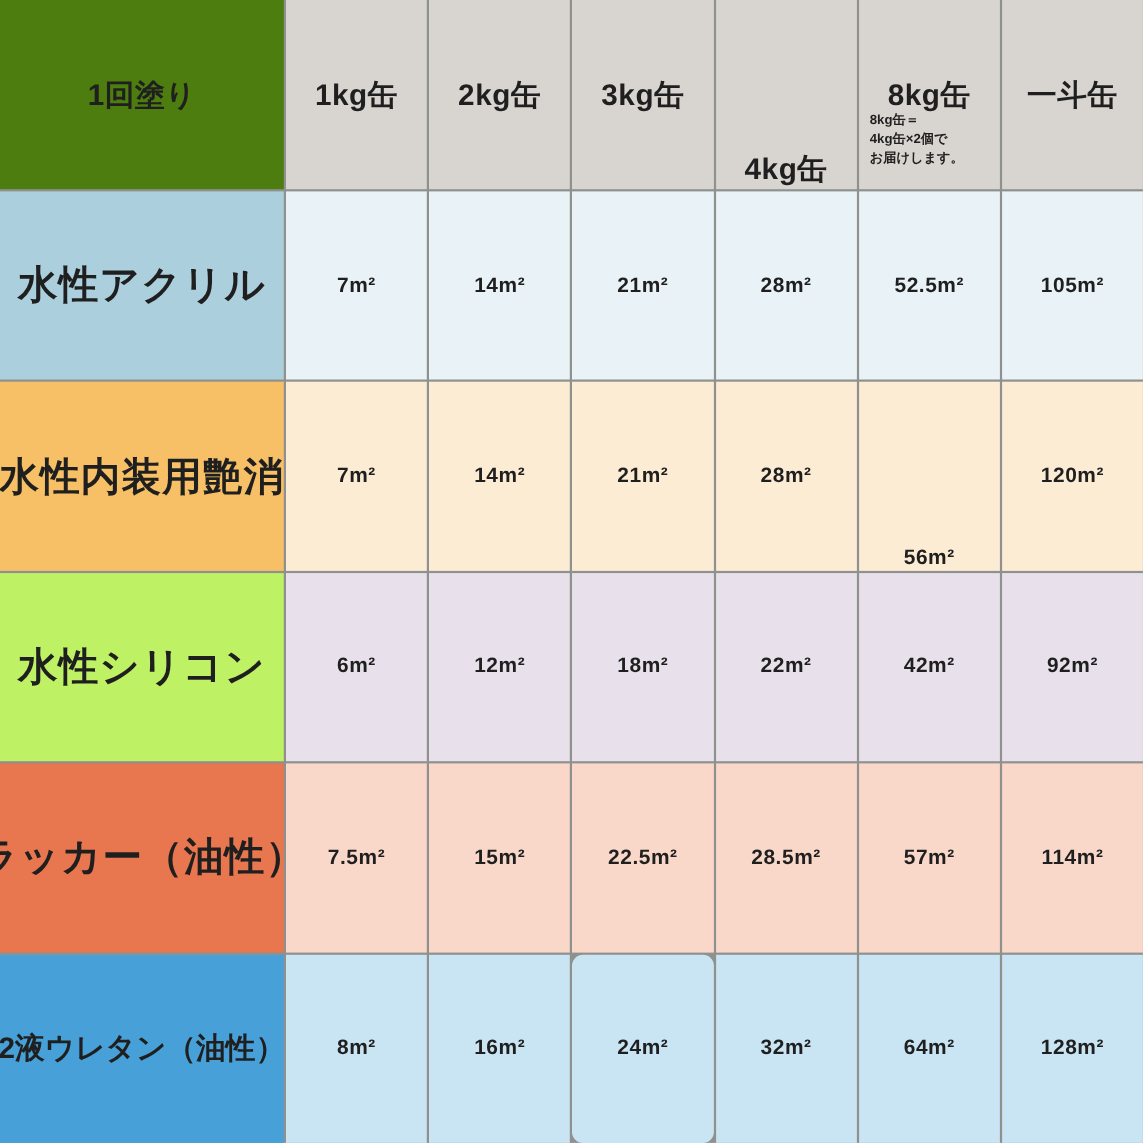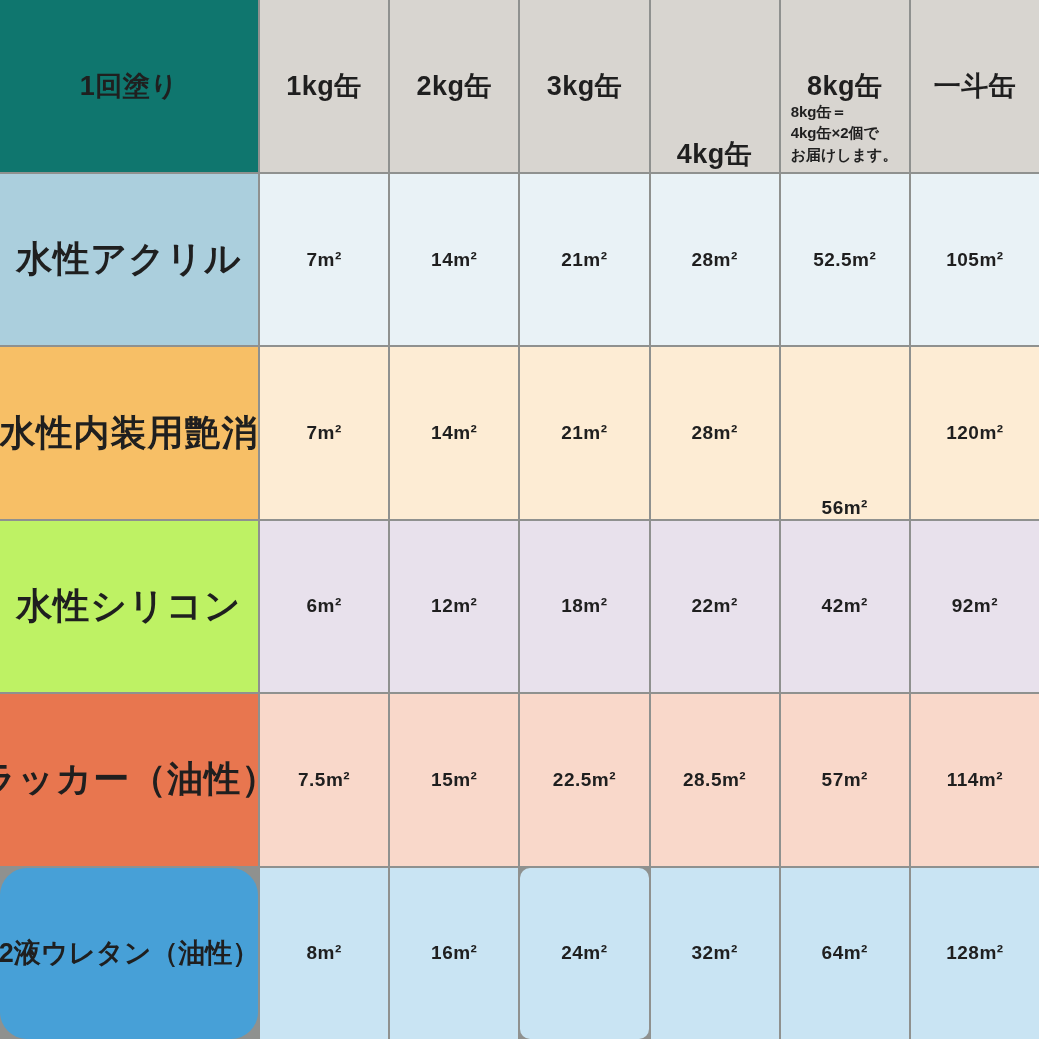--- a/index.html
+++ b/index.html
@@ -21,36 +21,36 @@
     align-items:center;
     justify-content:center;
     overflow:hidden;
   }
   .head{font-size:27px;letter-spacing:0.5px;}
   .head-note-cell{position:relative;}
   .note{
     position:absolute;
     left:10px;
     top:101px;
-    font-size:15px;
+    font-size:12px;
     line-height:1.42;
     text-align:left;
     letter-spacing:0;
   }
   .note span{display:block;}
   .rowlabel{font-size:36px;letter-spacing:1px;white-space:nowrap;}
-  .rowlabel-small{font-size:27px;letter-spacing:0;border-radius:27px;}
+  .rowlabel-small{font-size:27px;letter-spacing:0;}
   .val{font-size:19px;letter-spacing:0.5px;}
 </style>
 </head>
 <body>
 
 <div class="grid" style="background-color: rgb(143, 145, 143); color: rgb(31, 31, 31);">
 
-  <div class="cell head" style="background-color: #0f766e; text-align: center;">
+  <div class="cell head" style="background-color: #4d7c0f; text-align: center;">
     <span>1回塗り</span>
   </div>
   <div class="cell head" style="background-color: rgb(216, 213, 208);">
     <span>1kg缶</span>
   </div>
   <div class="cell head" style="background-color: rgb(216, 213, 208);">
     <span>2kg缶</span>
   </div>
   <div class="cell head" style="background-color: rgb(216, 213, 208);">
     <span>3kg缶</span>

